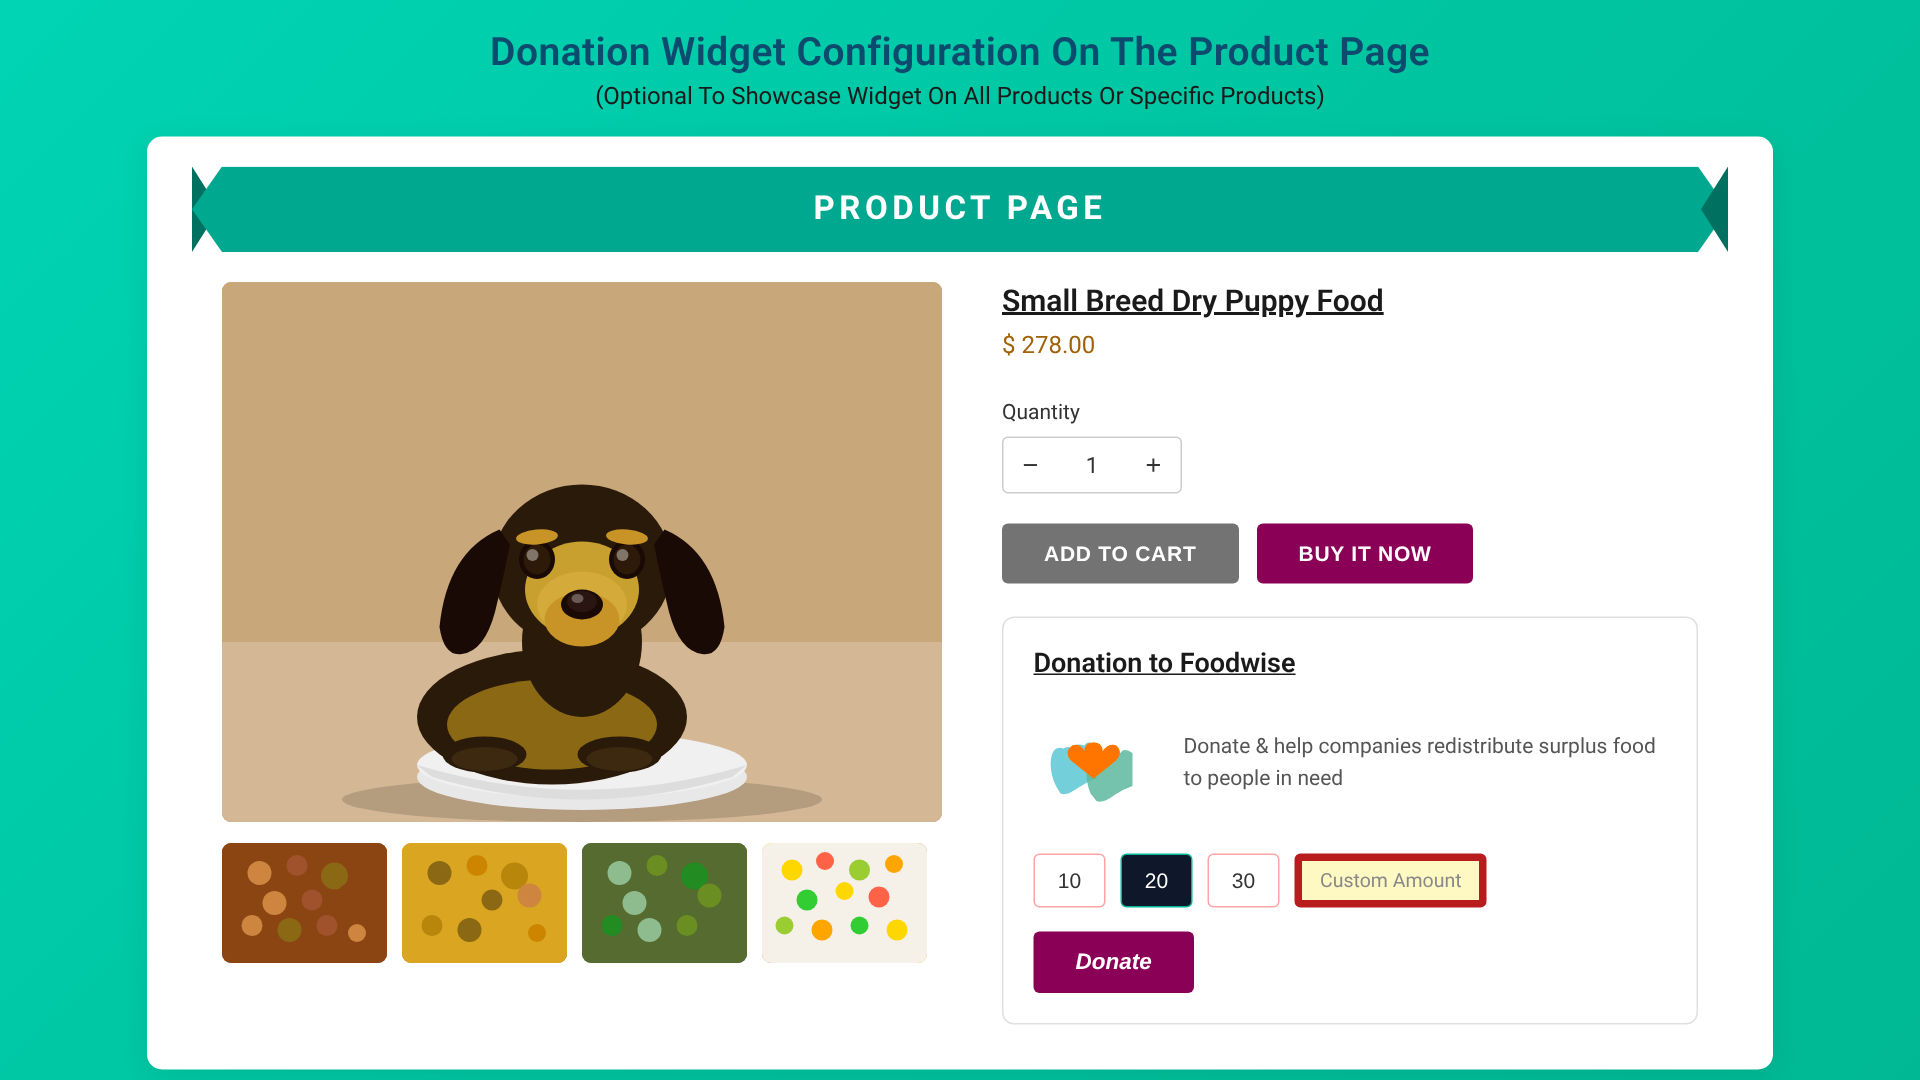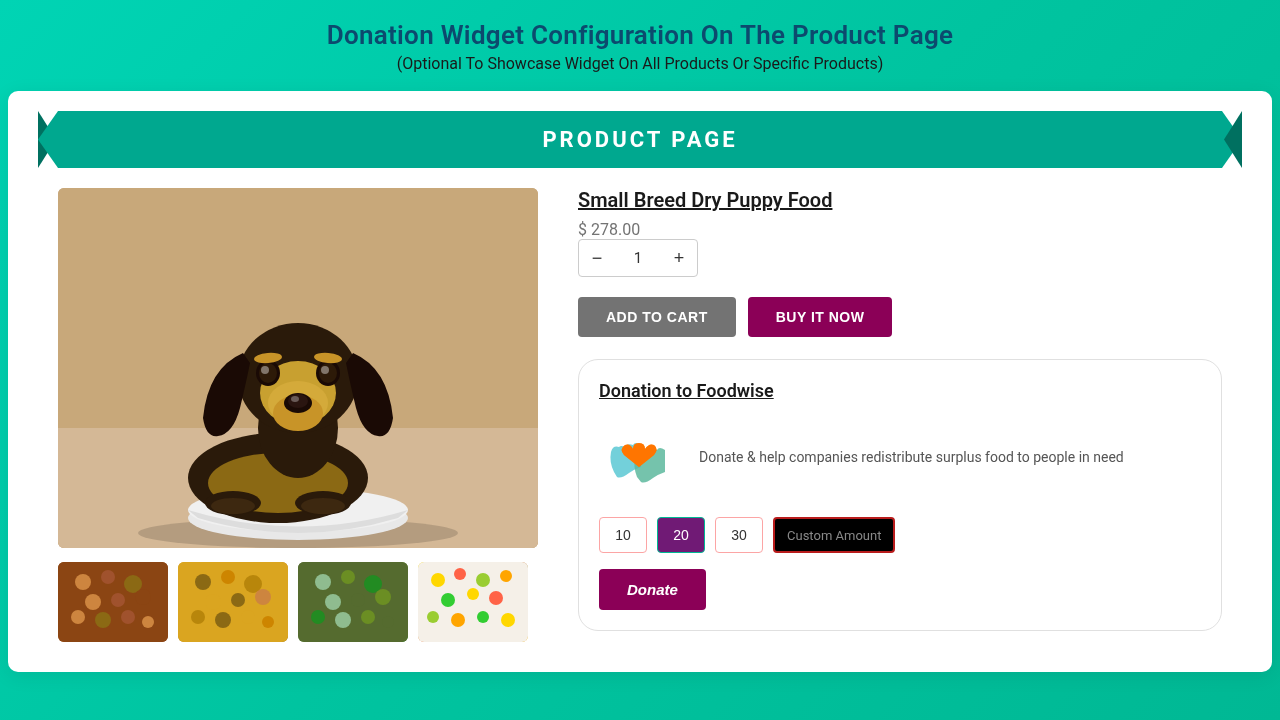--- a/index.html
+++ b/index.html
@@ -26,21 +26,21 @@
       text-align: right;
     }
     .page-subtitle {
       font-size: 16px;
       color: #1a1a1a;
       margin-top: 4px;
     }
     .white-card {
       background: #fff;
       border-radius: 10px;
-      width: 1264px;
+      width: 1084px;
       padding: 0 0 30px 0;
       overflow: hidden;
       box-shadow: 0 4px 20px rgba(0,0,0,0.08);
     }
     .banner-ribbon {
       background: #00a88f;
       text-align: center;
       padding: 16px 60px;
       margin: 20px 0 0 0;
       position: relative;
@@ -122,22 +122,22 @@
     }
     .product-name {
       font-size: 20px;
       font-weight: 600;
       color: #1a1a1a;
       text-decoration: underline;
       margin-bottom: 8px;
     }
     .product-price {
       font-size: 16px;
-      color: #737373;
-      margin-bottom: 0;
+      color: #a16207;
+      margin-bottom: 28px;
     }
     .quantity-label {
       font-size: 14px;
       color: #333;
       margin-bottom: 8px;
     }
     .quantity-control {
       display: flex;
       align-items: center;
       border: 1px solid #ccc;
@@ -188,21 +188,21 @@
       padding: 12px 28px;
       font-size: 14px;
       font-weight: 600;
       cursor: pointer;
       letter-spacing: 0.5px;
       text-transform: uppercase;
     }
     
     .donation-widget {
       border: 1px solid #e0e0e0;
-      border-radius: 20px;
+      border-radius: 8px;
       padding: 20px;
       background: #fff;
     }
     .donation-title {
       font-size: 18px;
       font-weight: 600;
       color: #1a1a1a;
       text-decoration: underline;
       margin-bottom: 16px;
     }
@@ -235,30 +235,30 @@
       border: 1px solid #fca5a5;
       background: #fff;
       font-size: 14px;
       color: #333;
       cursor: pointer;
       display: flex;
       align-items: center;
       justify-content: center;
     }
     .amt-btn.active {
-      background: #701a75;
+      background: #0f172a;
       color: #fff;
       border-color: #00b894;
     }
     .amt-custom {
       padding: 0 12px;
       height: 36px;
       border-radius: 4px;
-      border: 2px solid #b91c1c;
-      background: #000000;
+      border: 5px solid #b91c1c;
+      background: #fef9c3;
       font-size: 13px;
       color: #888;
       cursor: pointer;
       display: flex;
       align-items: center;
     }
     .btn-donate {
       background: #8b0057;
       color: #fff;
       border: none;
@@ -412,20 +412,21 @@
             <circle cx="90" cy="58" r="7" fill="#ffd700"></circle>
           </svg>
         </div>
       </div>
     </div>
 
     <div class="product-info">
       <div class="product-name">Small Breed Dry Puppy Food</div>
       <div class="product-price">$ 278.00</div>
 
+      <div class="quantity-label">Quantity</div>
       <div class="quantity-control">
         <button class="qty-btn">−</button>
         <span class="qty-value">1</span>
         <button class="qty-btn">+</button>
       </div>
 
       <div class="cart-buttons">
         <button class="btn-add-cart">ADD TO CART</button>
         <button class="btn-buy-now">BUY IT NOW</button>
       </div>

